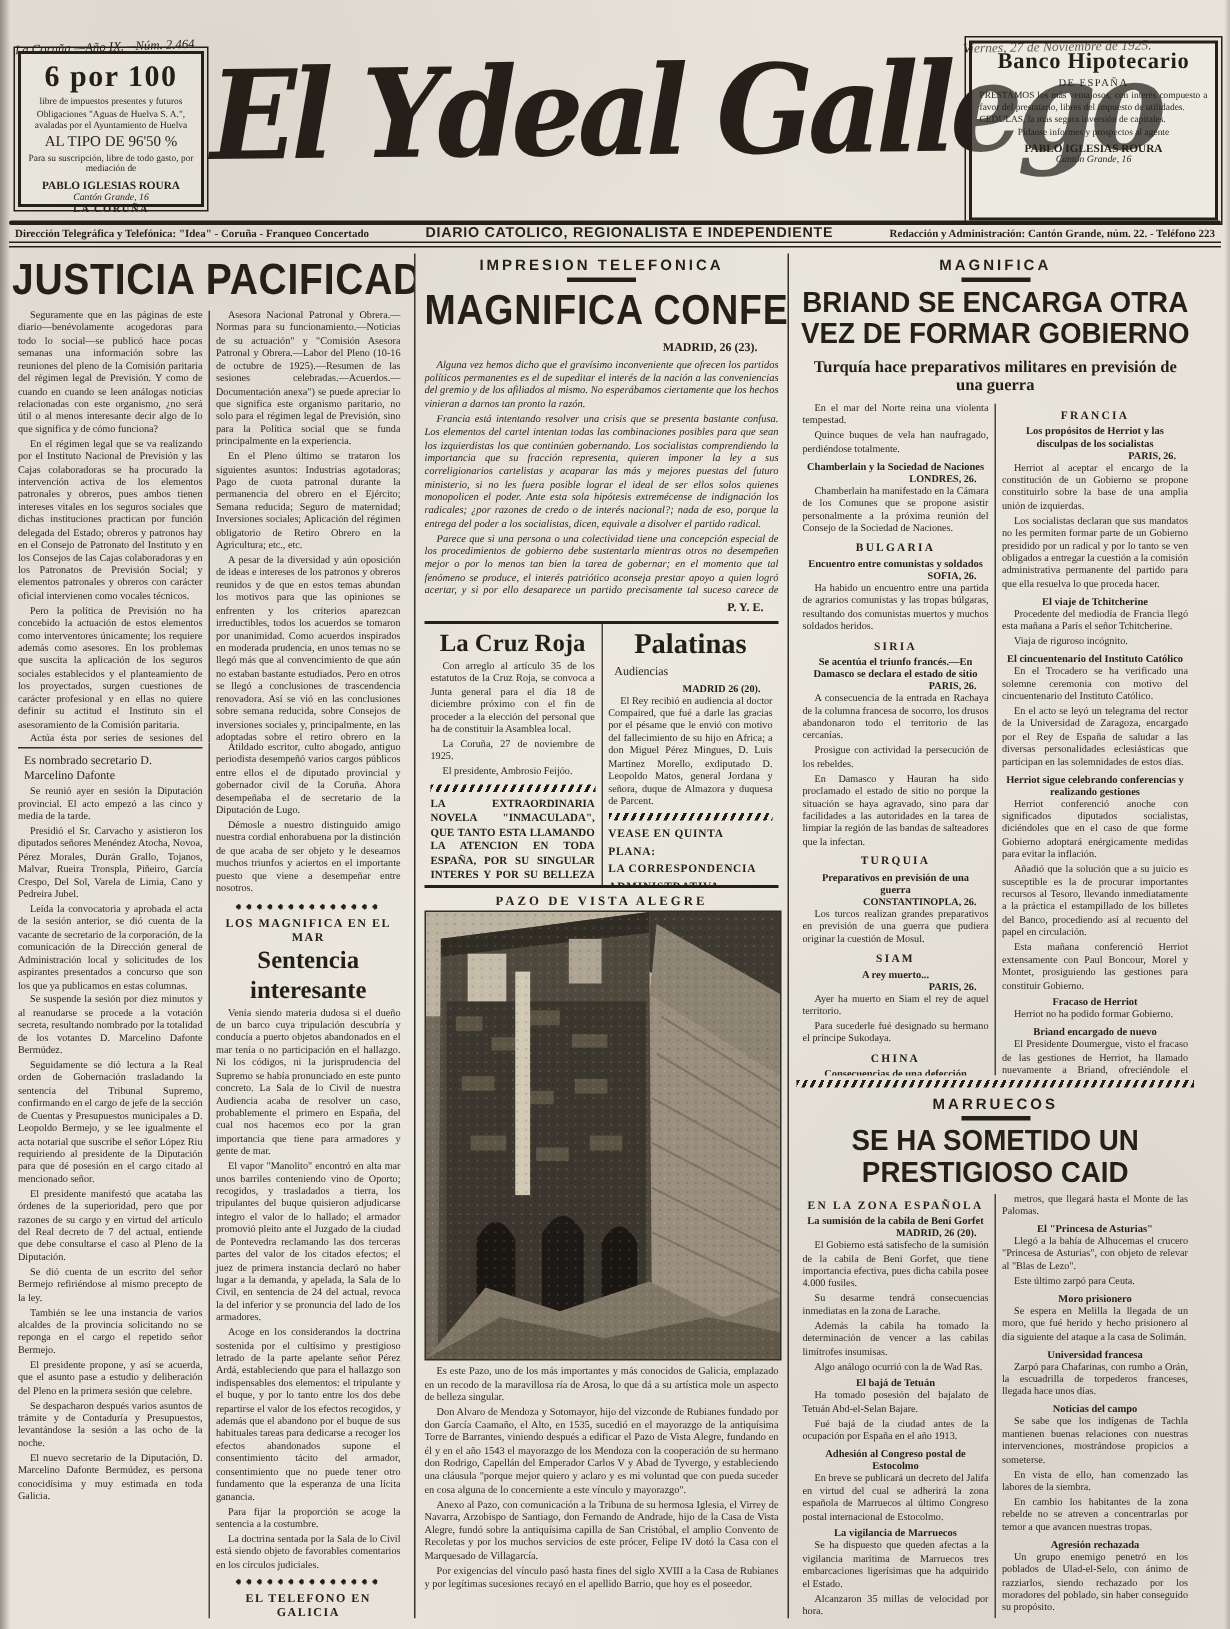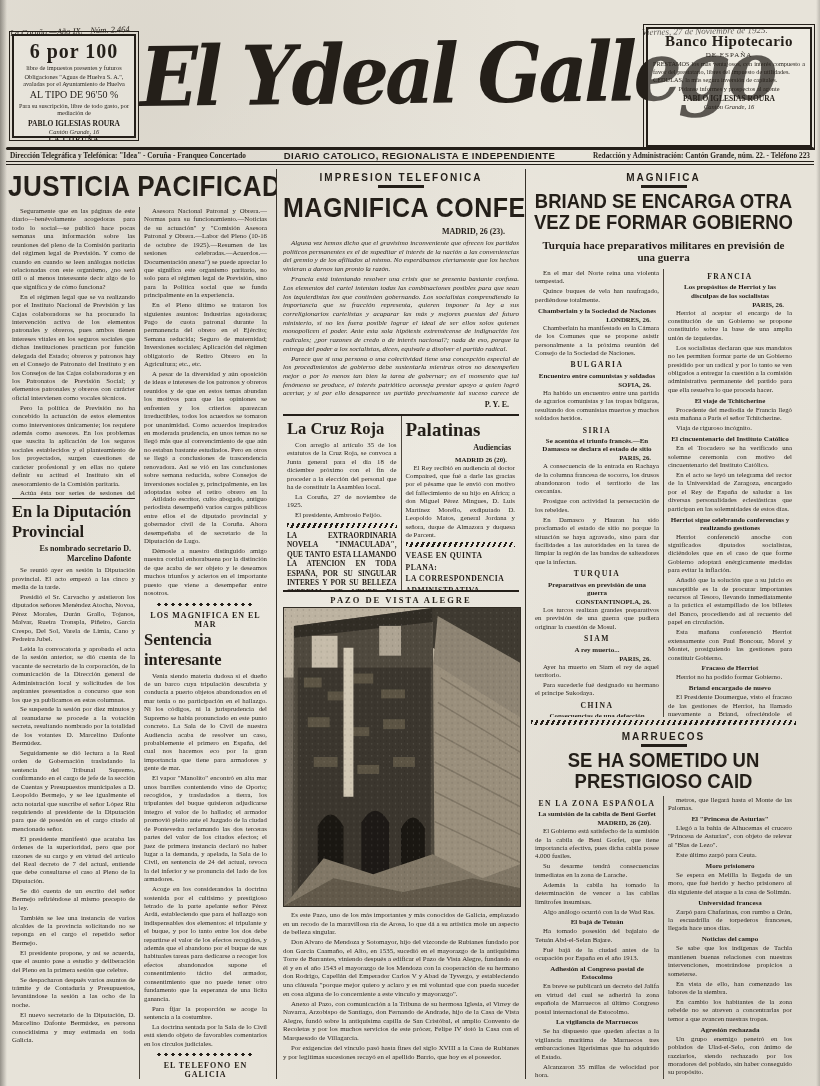--- a/index.html
+++ b/index.html
@@ -56,23 +56,23 @@
   #group-left { padding-right:5px; } #group-right { padding-left:5px; }
 
   .kicker { text-align:center; font-weight:bold; font-size:10px; letter-spacing:2px;
     font-family:"Liberation Sans",sans-serif; margin-top:3px; }
   .kicker-sm { text-align:center; font-weight:bold; font-size:8px; letter-spacing:1px; margin-top:2px; }
   .kicker-bar { width:46px; height:3px; background:#241f19; margin:2px auto 3px; }
   .headline-xl { text-align:center; font-weight:bold; font-size:26px; letter-spacing:.5px;
     font-family:"Liberation Sans",sans-serif; transform:scaleY(1.12); margin:2px 0 5px; white-space:nowrap; }
   .headline-lg { text-align:center; font-weight:bold; font-size:18.5px; line-height:1.1;
     font-family:"Liberation Sans",sans-serif; transform:scaleY(1.05); margin:1px 0 4px; }
-  .headline-serif { text-align:left; font-weight:bold; font-size:16.5px; margin:1px 0 2px; }
+  .headline-serif { text-align:center; font-weight:bold; font-size:16.5px; margin:1px 0 2px; }
   .subhead { text-align:center; font-weight:bold; font-size:11px; line-height:1.15; margin:2px 8px 5px; }
-  .subhead-sm { text-align:right; font-weight:bold; font-size:8px; line-height:1.2; margin:1px 4px 3px; }
+  .subhead-sm { text-align:left; font-weight:normal; font-size:8px; line-height:1.2; margin:1px 4px 3px; }
 
   .subrow { display:flex; overflow:hidden; }
   .subcol { flex:1; padding:0 4px; overflow:hidden; }
   .subcol + .subcol { border-left:1px solid #4a443a; }
 
   .bp, .it-body { font-size:6.8px; line-height:1.24; text-align:justify; text-indent:8px; margin-bottom:1.5px; }
   .italic-body .bp { font-style:italic; font-size:7px; }
   .it-country { text-align:center; font-weight:bold; font-size:7.6px; letter-spacing:1.5px; margin:3px 0 1px; }
   .it-head { text-align:center; font-weight:bold; font-size:7px; line-height:1.15; margin:2.5px 2px 1px; }
   .it-date { text-align:right; font-weight:bold; font-size:6.8px; margin:0 8px 1px 0; }
@@ -158,21 +158,20 @@
               <p class="bp" data-name="paragraph">Asesora Nacional Patronal y Obrera.—Normas para su funcionamiento.—Noticias de su actuación" y "Comisión Asesora Patronal y Obrera.—Labor del Pleno (10-16 de octubre de 1925).—Resumen de las sesiones celebradas.—Acuerdos.—Documentación anexa") se puede apreciar lo que significa este organismo paritario, no solo para el régimen legal de Previsión, sino para la Política social que se funda principalmente en la experiencia.</p>
               <p class="bp" data-name="paragraph">En el Pleno último se trataron los siguientes asuntos: Industrias agotadoras; Pago de cuota patronal durante la permanencia del obrero en el Ejército; Semana reducida; Seguro de maternidad; Inversiones sociales; Aplicación del régimen obligatorio de Retiro Obrero en la Agricultura; etc., etc.</p>
               <p class="bp" data-name="paragraph">A pesar de la diversidad y aún oposición de ideas e intereses de los patronos y obreros reunidos y de que en estos temas abundan los motivos para que las opiniones se enfrenten y los criterios aparezcan irreductibles, todos los acuerdos se tomaron por unanimidad. Como acuerdos inspirados en moderada prudencia, en unos temas no se llegó más que al convencimiento de que aún no estaban bastante estudiados. Pero en otros se llegó a conclusiones de trascendencia renovadora. Así se vió en las conclusiones sobre semana reducida, sobre Consejos de inversiones sociales y, principalmente, en las adoptadas sobre el retiro obrero en la Agricultura.</p>
             </div>
 
         </div>
       </div>
       <div class="subrow" style="flex:1" data-name="left-lower-row">
         <div class="subcol" data-name="diputacion-article">
           <div class="thinrule" data-name="divider"></div>
-          <div class="headline-serif" data-name="diputacion-headline">En la Diputación Provincial</div>
           <div class="subhead-sm" data-name="diputacion-subhead">Es nombrado secretario D. Marcelino Dafonte</div>
           <div data-name="diputacion-body">
               <p class="bp" data-name="paragraph">Se reunió ayer en sesión la Diputación provincial. El acto empezó a las cinco y media de la tarde.</p>
               <p class="bp" data-name="paragraph">Presidió el Sr. Carvacho y asistieron los diputados señores Menéndez Atocha, Novoa, Pérez Morales, Durán Grallo, Tojanos, Malvar, Rueira Tronspla, Piñeiro, García Crespo, Del Sol, Varela de Limia, Cano y Pedreira Jubel.</p>
               <p class="bp" data-name="paragraph">Leída la convocatoria y aprobada el acta de la sesión anterior, se dió cuenta de la vacante de secretario de la corporación, de la comunicación de la Dirección general de Administración local y solicitudes de los aspirantes presentados a concurso que son los que ya publicamos en estas columnas.</p>
               <p class="bp" data-name="paragraph">Se suspende la sesión por diez minutos y al reanudarse se procede a la votación secreta, resultando nombrado por la totalidad de los votantes D. Marcelino Dafonte Bermúdez.</p>
               <p class="bp" data-name="paragraph">Seguidamente se dió lectura a la Real orden de Gobernación trasladando la sentencia del Tribunal Supremo, confirmando en el cargo de jefe de la sección de Cuentas y Presupuestos municipales a D. Leopoldo Bermejo, y se lee igualmente el acta notarial que suscribe el señor López Riu requiriendo al presidente de la Diputación para que dé posesión en el cargo citado al mencionado señor.</p>
               <p class="bp" data-name="paragraph">El presidente manifestó que acataba las órdenes de la superioridad, pero que por razones de su cargo y en virtud del artículo del Real decreto de 7 del actual, entiende que debe consultarse el caso al Pleno de la Diputación.</p>
               <p class="bp" data-name="paragraph">Se dió cuenta de un escrito del señor Bermejo refiriéndose al mismo precepto de la ley.</p>
               <p class="bp" data-name="paragraph">También se lee una instancia de varios alcaldes de la provincia solicitando no se reponga en el cargo el repetido señor Bermejo.</p>

